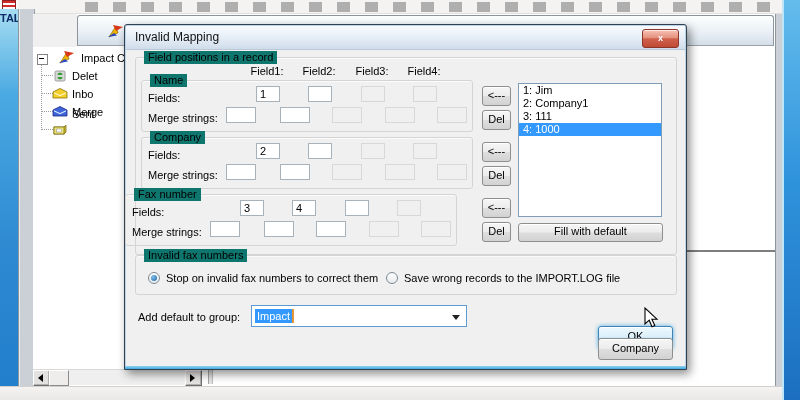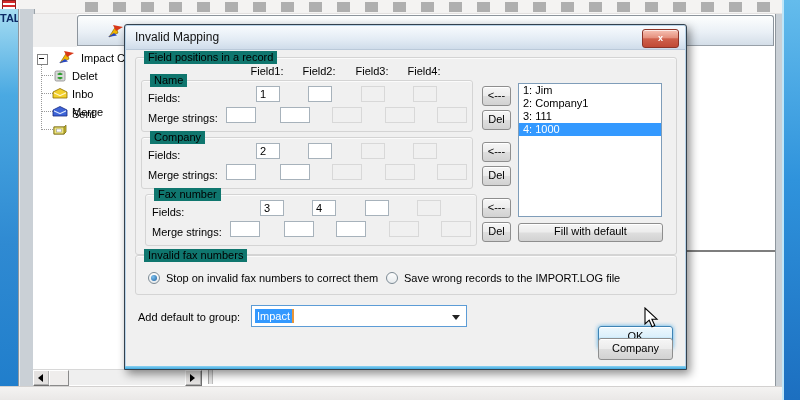--- a/index.html
+++ b/index.html
@@ -222,21 +222,21 @@
       <input class="fbox f dis" style="left: 271px;" value="">
       <input class="fbox m" style="left: 84px;" value="">
       <input class="fbox m" style="left: 138px;" value="">
       <input class="fbox m dis" style="left: 190px;" value="">
       <input class="fbox m dis" style="left: 243px;" value="">
       <input class="fbox m dis" style="left: 295px;" value="">
     </div>
     <div class="btn abtn" style="top:117px">&lt;---</div>
     <div class="btn abtn" style="top:141px">Del</div>
 
-    <div class="grp" style="left:20px;top:169px;width:330px;height:50px">
+    <div class="grp" style="left:0;top:169px;width:330px;height:50px">
       <span class="glabel">Fax number</span>
       <span class="lbl" style="left:6px;top:10px">Fields:</span>
       <span class="lbl" style="left:6px;top:30px">Merge strings:</span>
       <input class="fbox f" style="left: 114px;" value="3">
       <input class="fbox f" style="left: 166px;" value="4">
       <input class="fbox f" style="left: 219px;" value="">
       <input class="fbox f dis" style="left: 271px;" value="">
       <input class="fbox m" style="left: 84px;" value="">
       <input class="fbox m" style="left: 138px;" value="">
       <input class="fbox m" style="left: 190px;" value="">

